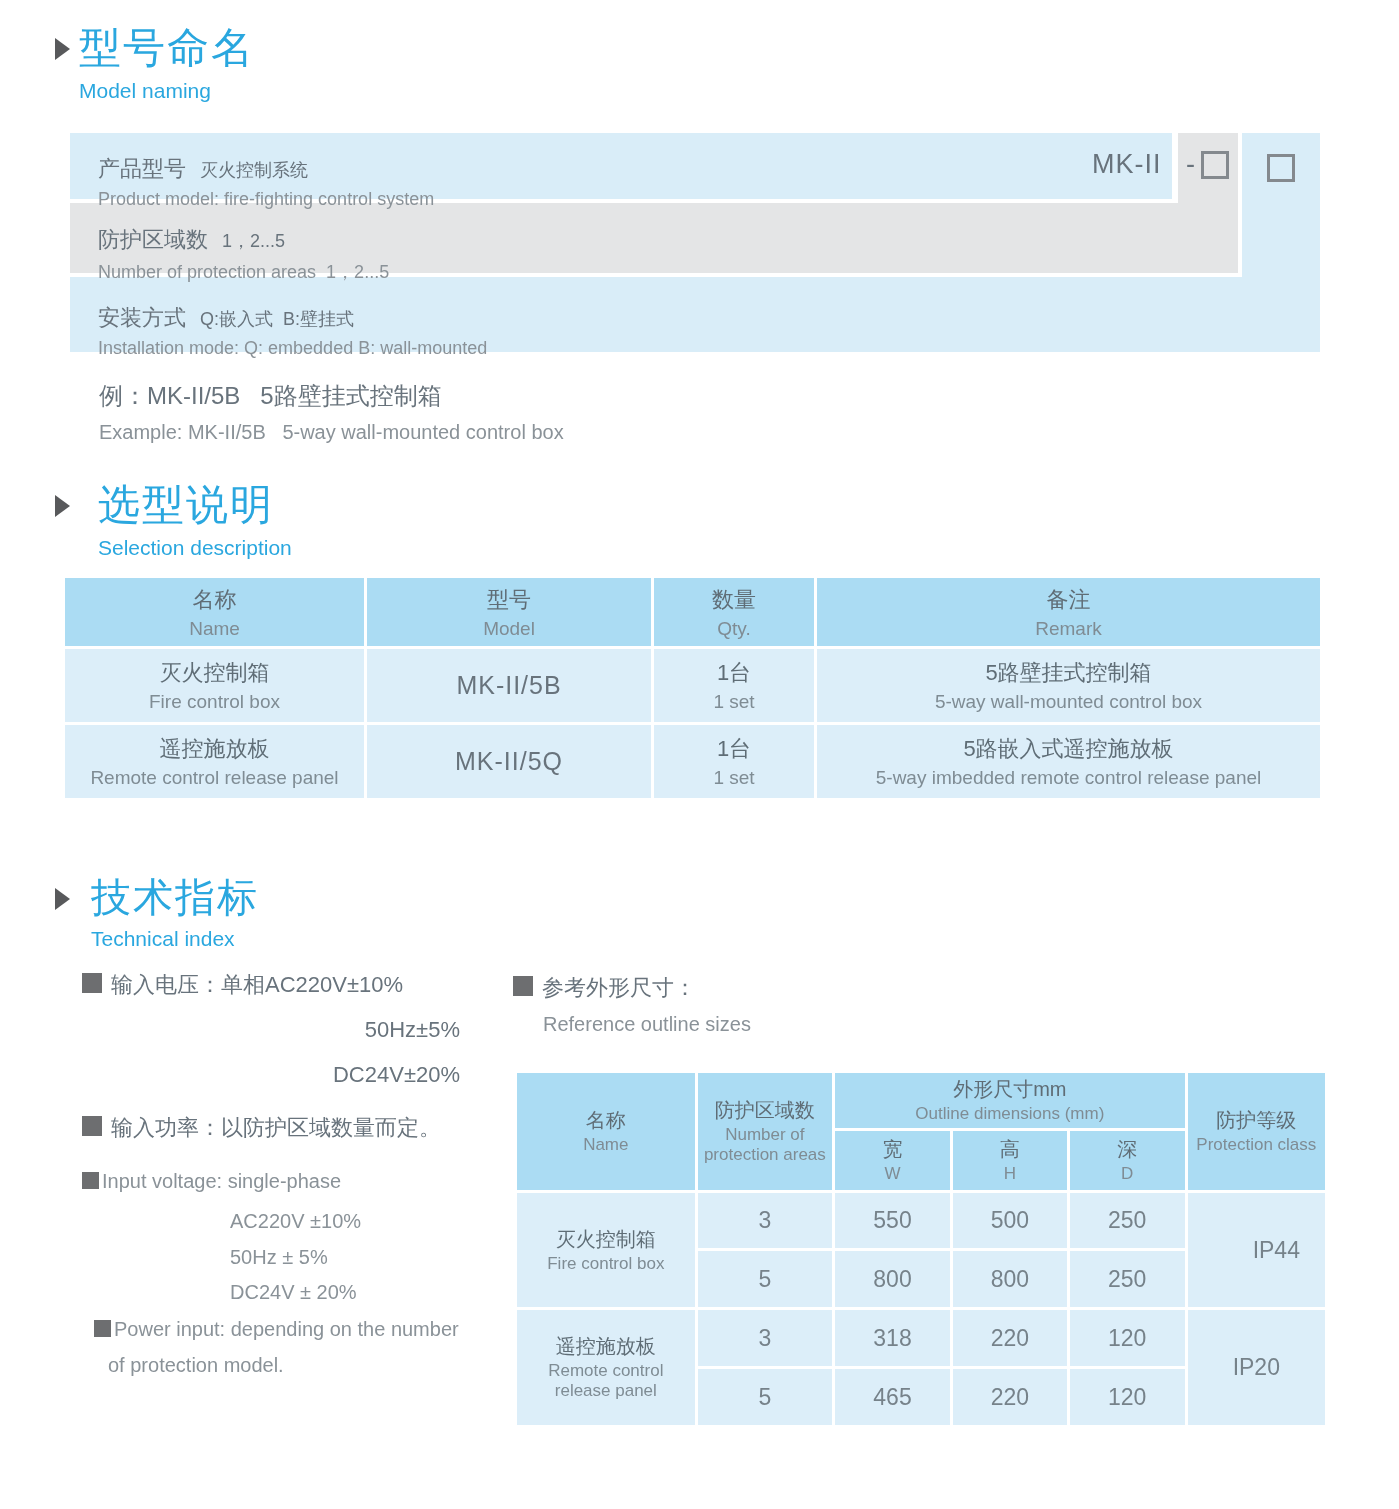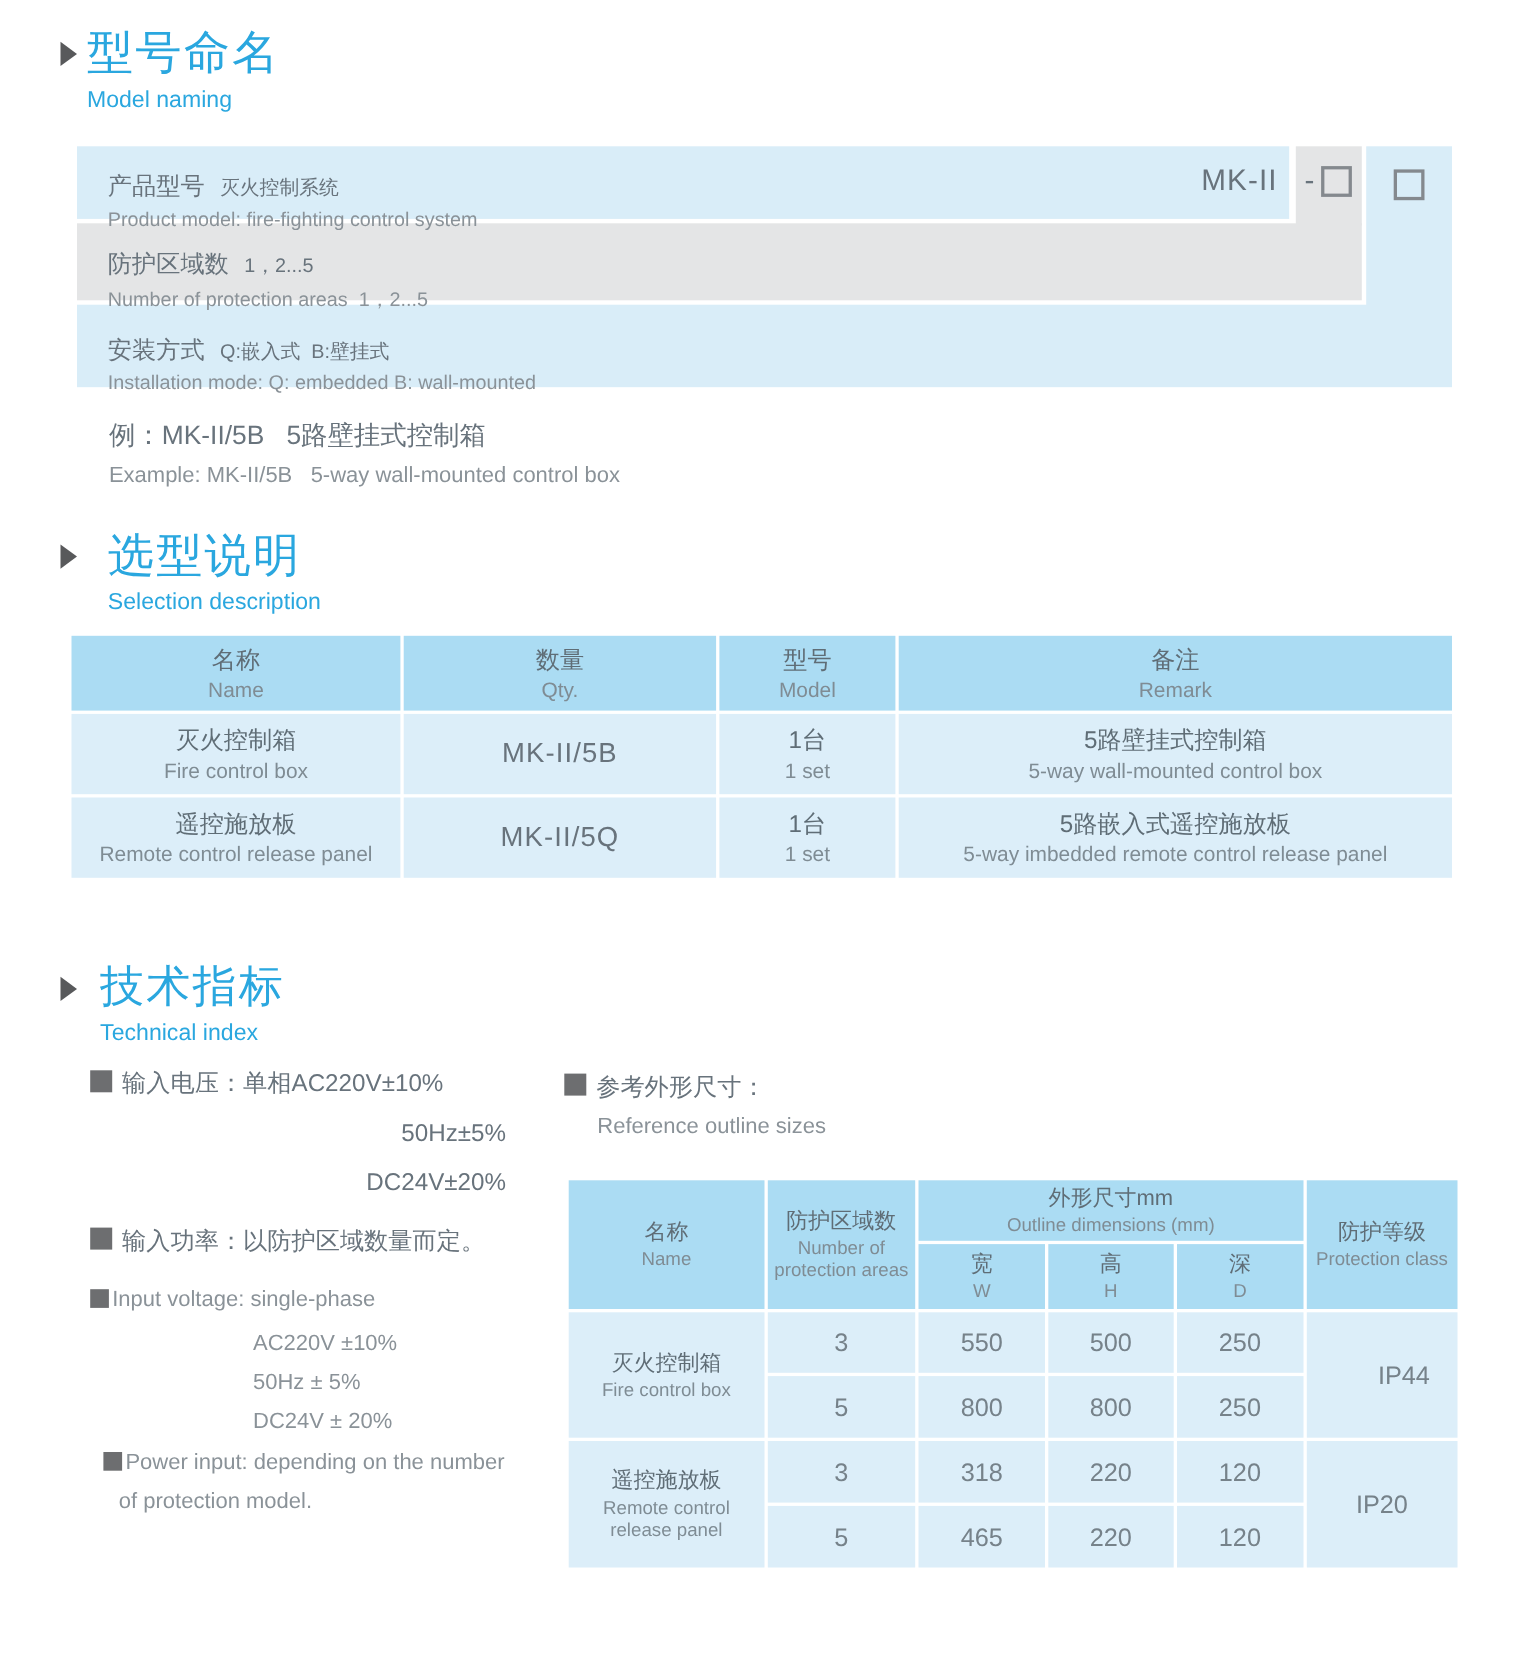--- a/index.html
+++ b/index.html
@@ -121,26 +121,26 @@
       <div class="sec-en">Selection description</div>
     </div>
   </div>
 
   <div class="sel-table">
     <div class="cell th">
       <div class="c-zh">名称</div>
       <div class="c-en">Name</div>
     </div>
     <div class="cell th">
+      <div class="c-zh">型号</div>
+      <div class="c-en">Model</div>
+    </div>
+    <div class="cell th">
       <div class="c-zh">数量</div>
       <div class="c-en">Qty.</div>
-    </div>
-    <div class="cell th">
-      <div class="c-zh">型号</div>
-      <div class="c-en">Model</div>
     </div>
     <div class="cell th">
       <div class="c-zh">备注</div>
       <div class="c-en">Remark</div>
     </div>
 
     <div class="cell td">
       <div class="c-zh">灭火控制箱</div>
       <div class="c-en">Fire control box</div>
     </div>

